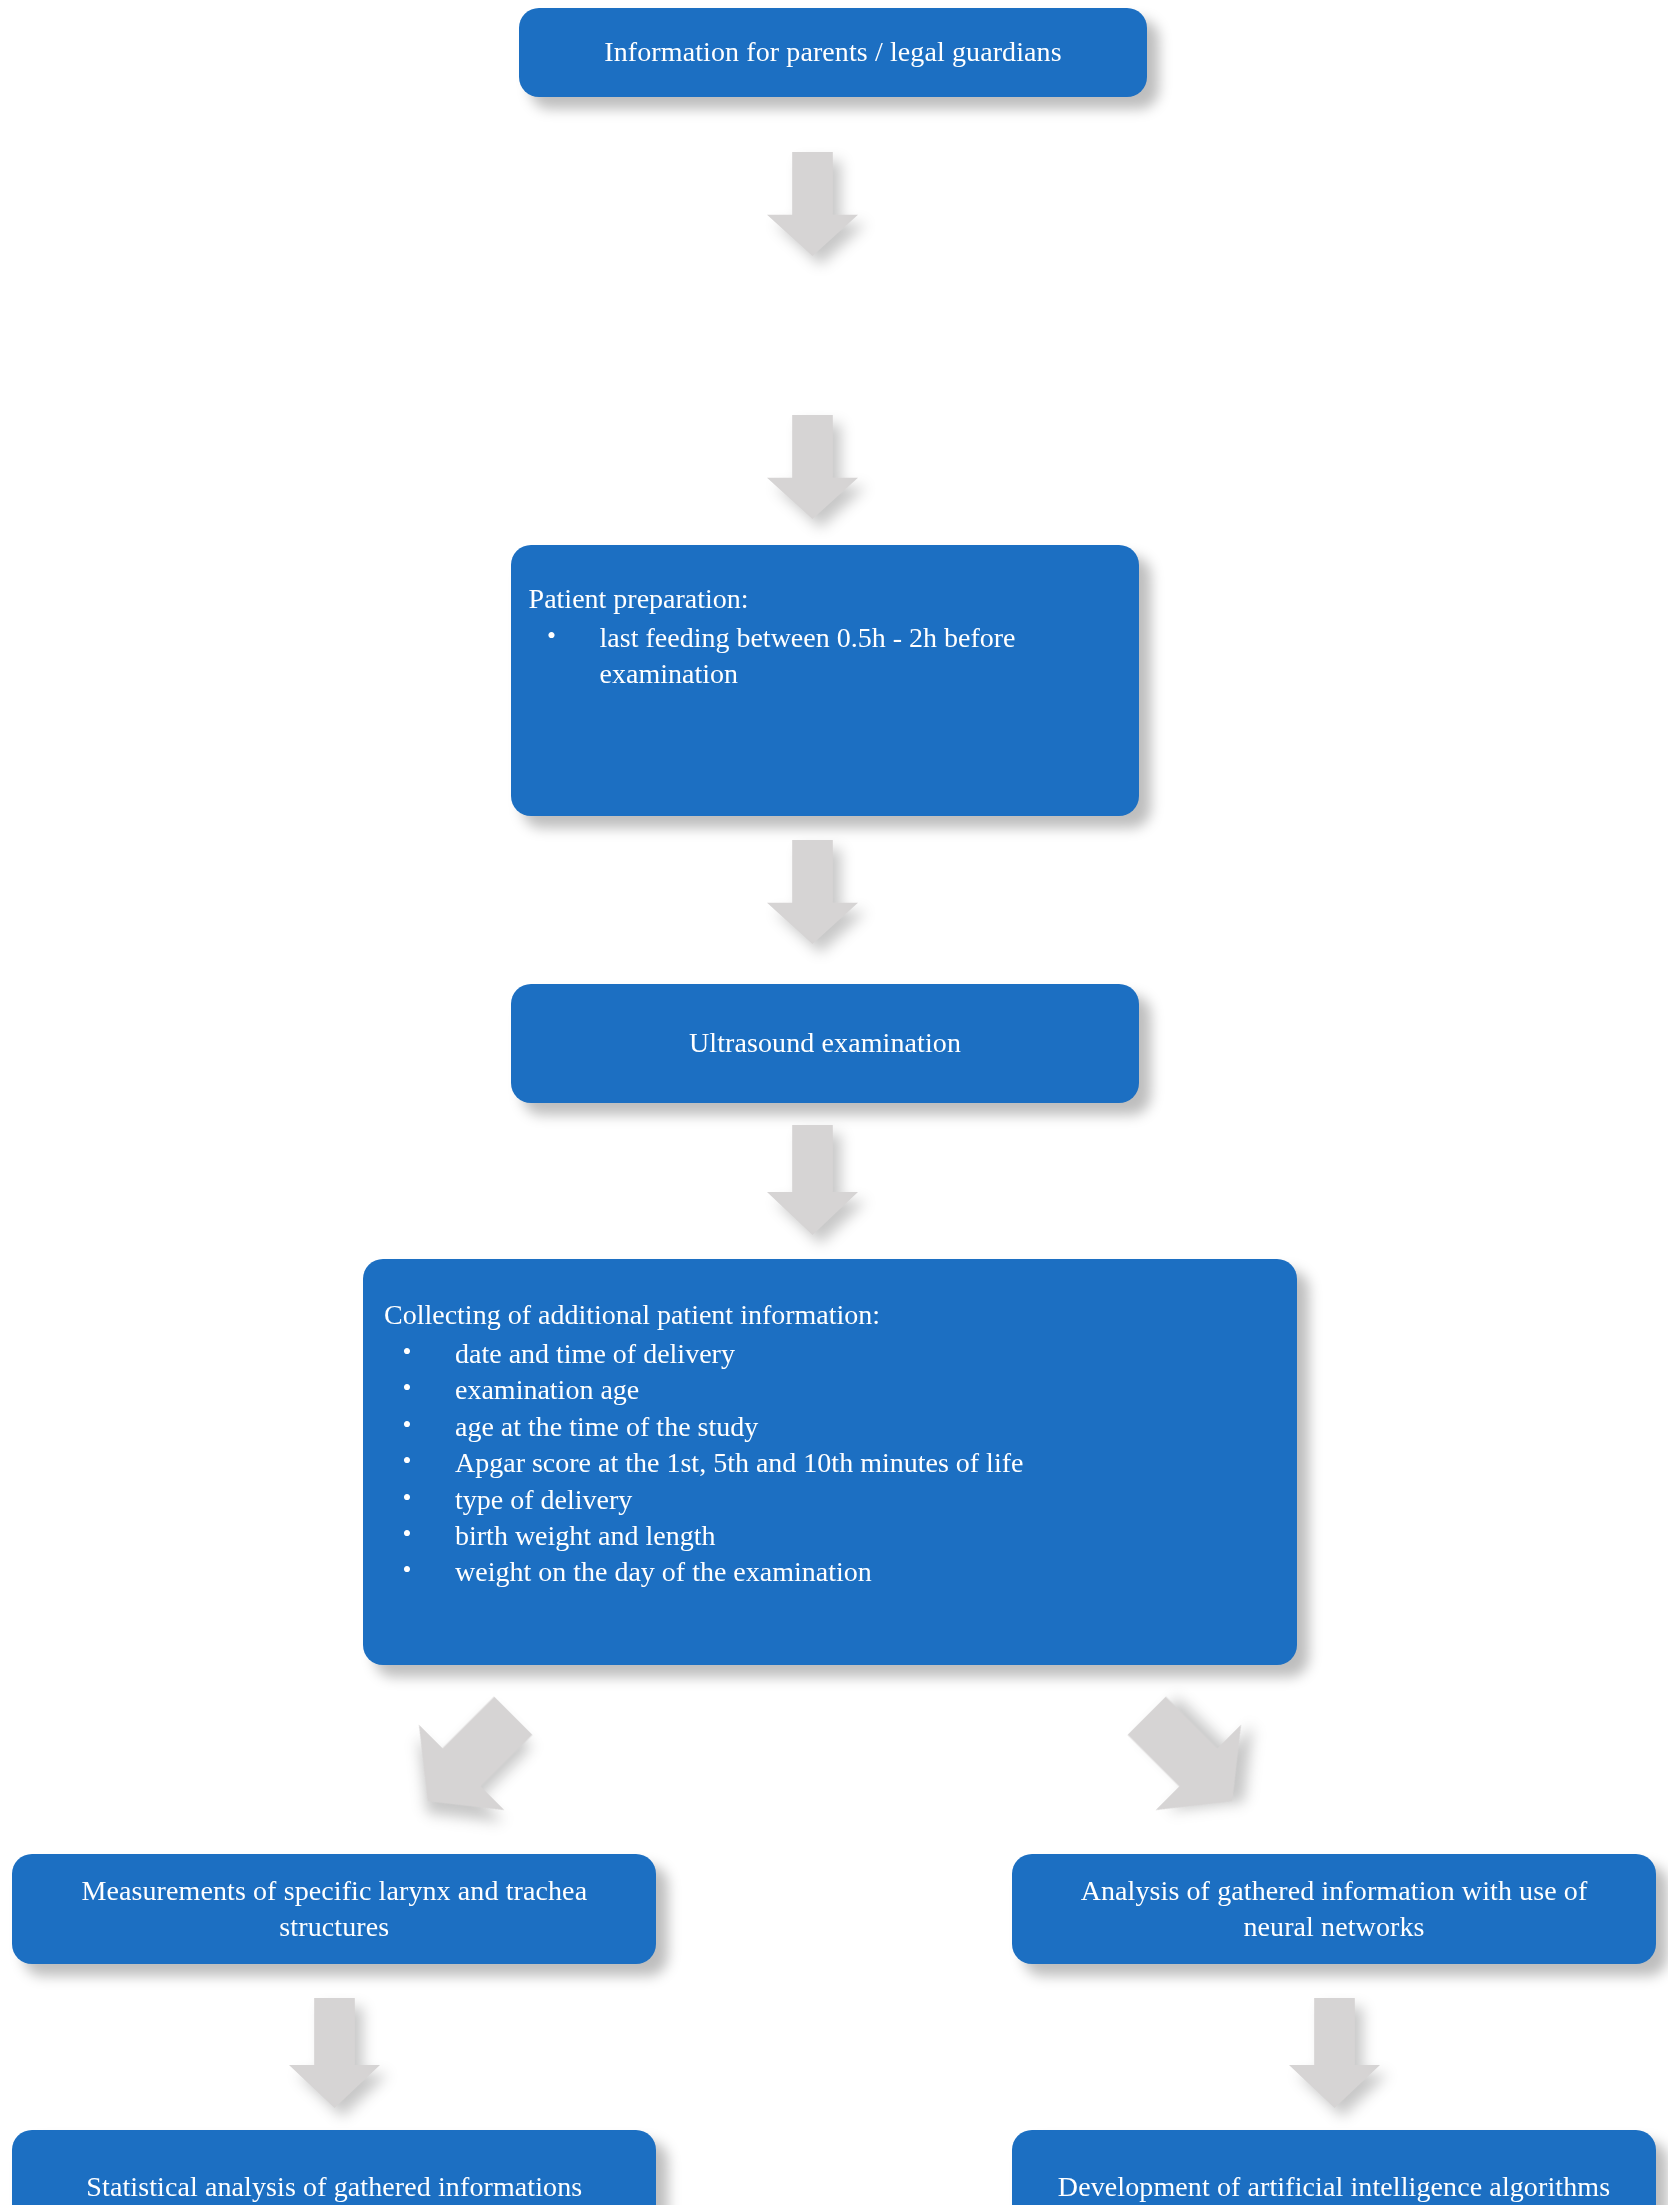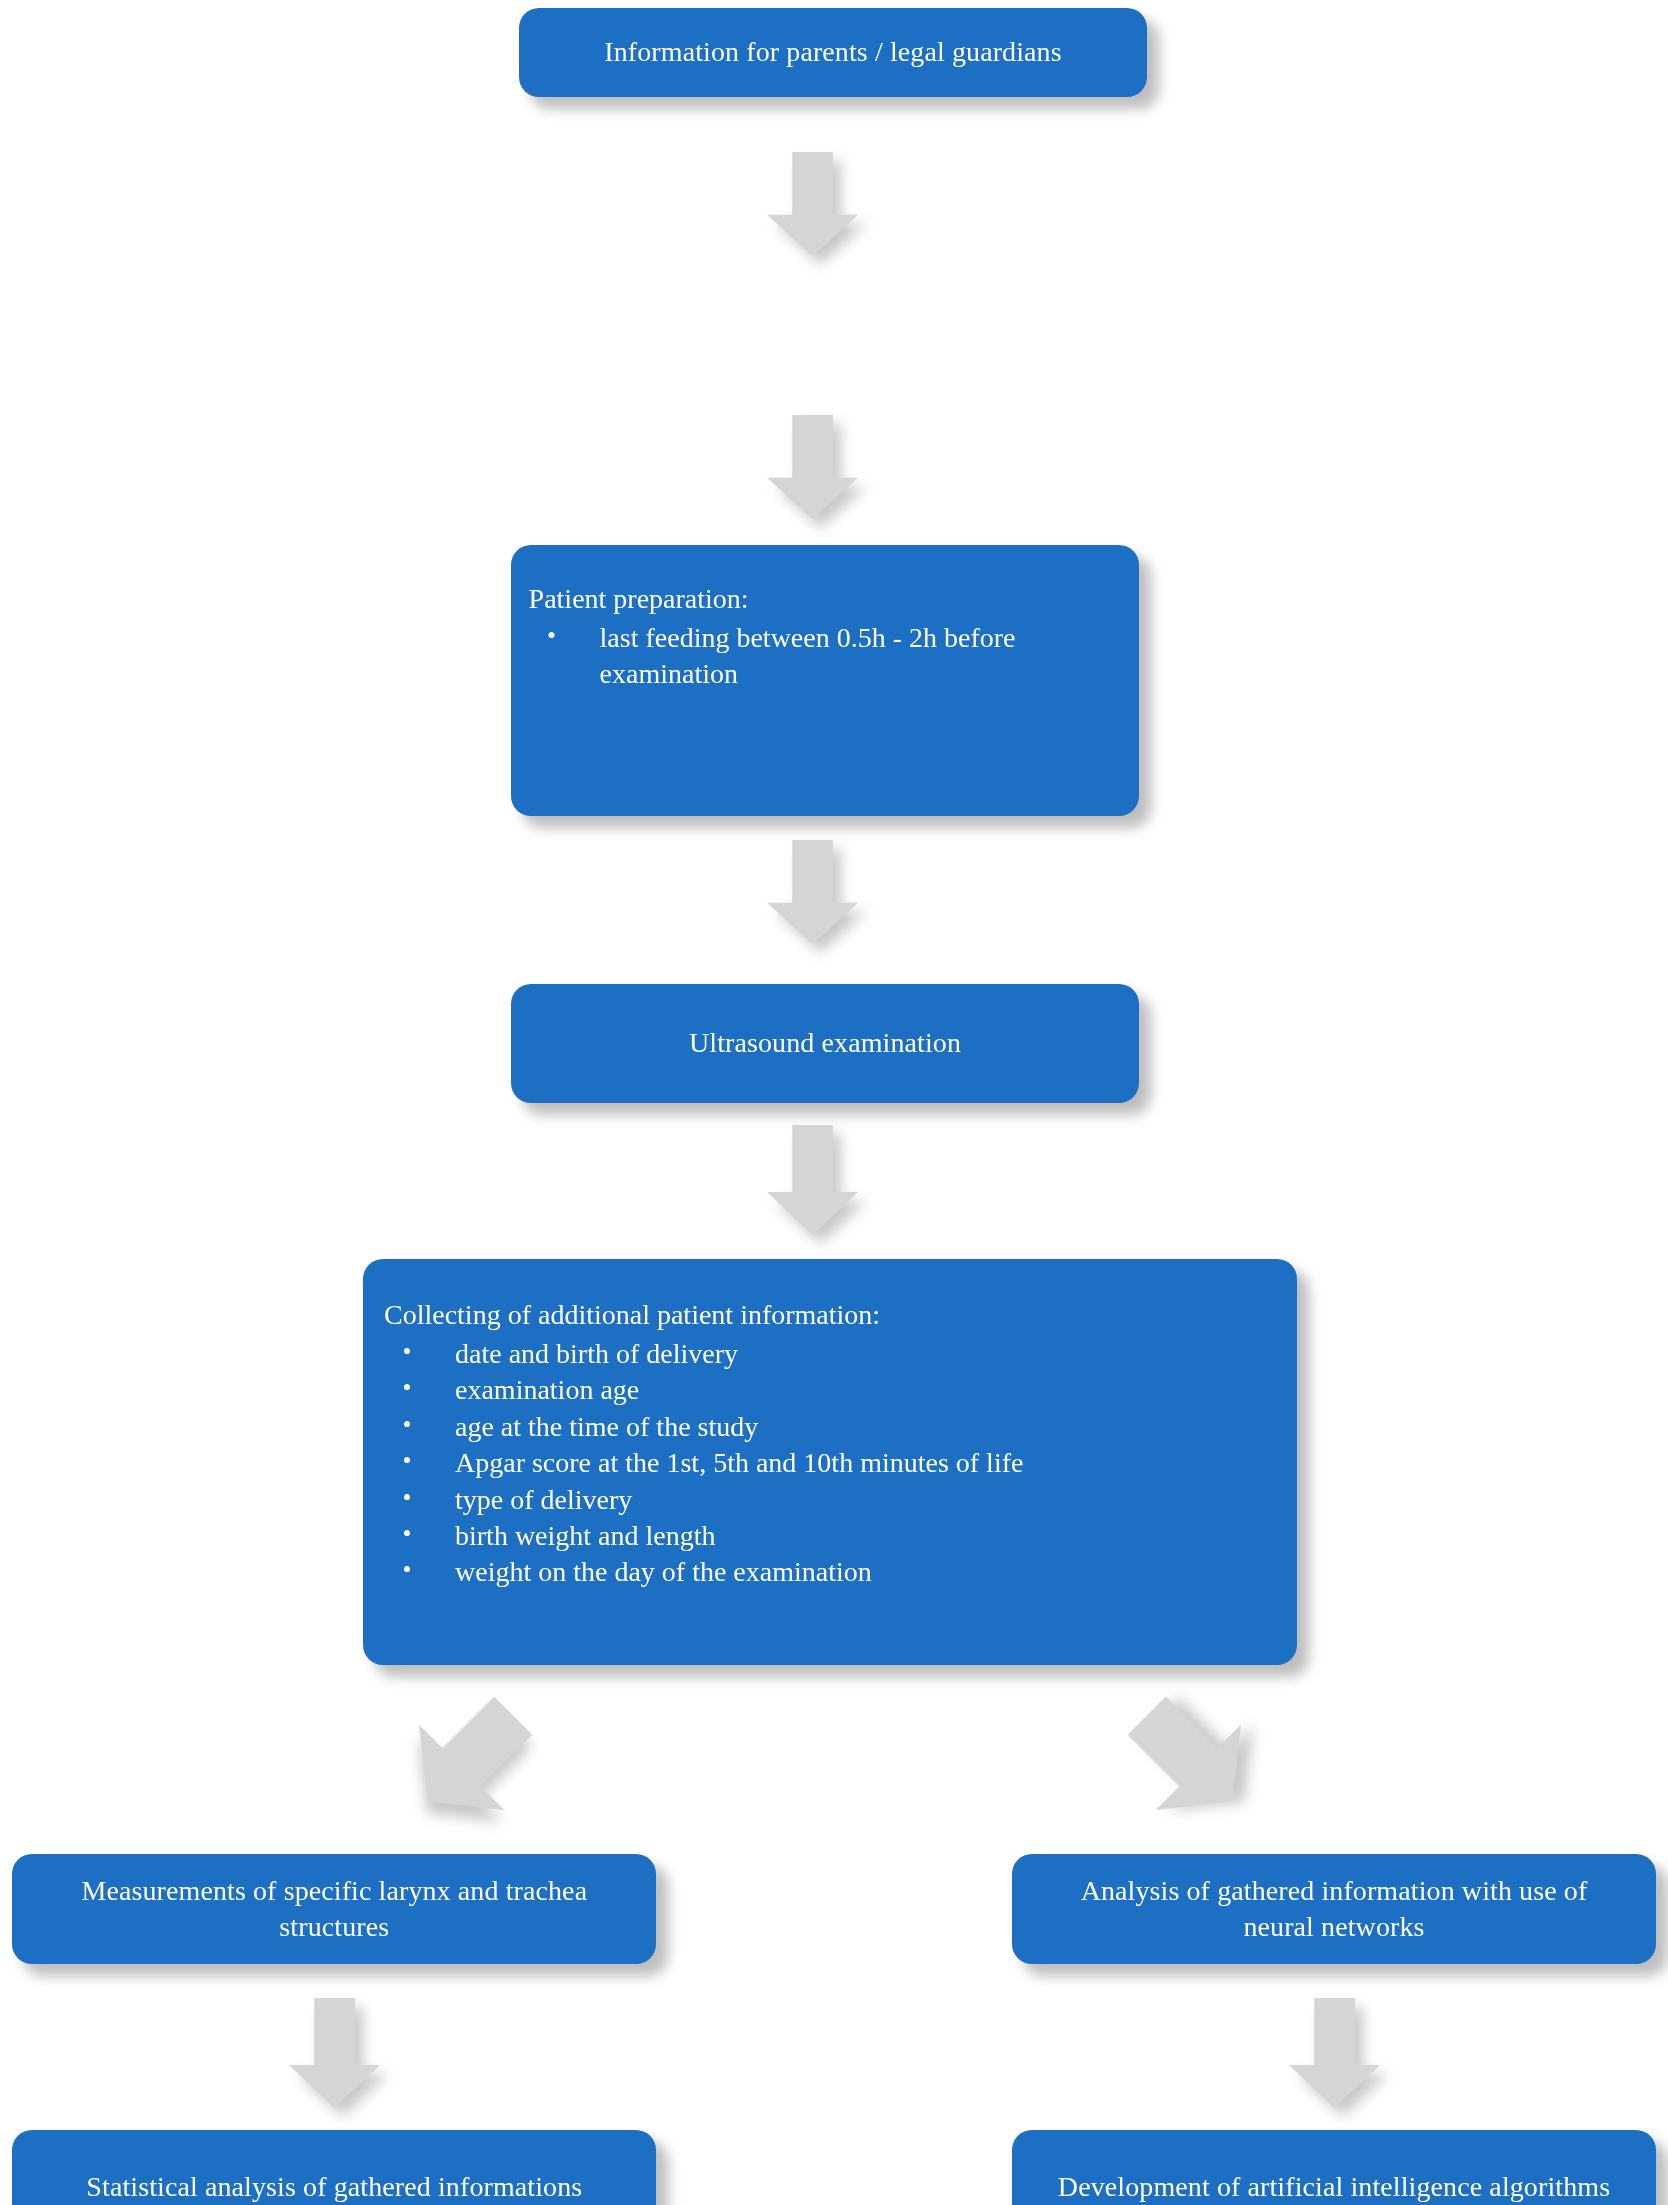--- a/index.html
+++ b/index.html
@@ -123,21 +123,21 @@
 
   <div class="arrow" style="left:767px; top:1125px; width:91px; height:110px;">
     <svg viewBox="0 0 206 250" preserveAspectRatio="none">
       <polygon points="57,0 149,0 149,152 206,152 103,250 0,152 57,152"></polygon>
     </svg>
   </div>
 
   <div class="node big-radius left-align" style="left:363px; top:1259px; width:934px; height:406px; padding:38px 21px 0 21px;">
     <span class="node-heading">Collecting of additional patient information:</span>
     <ul class="bullets tight">
-      <li>date and birth of delivery</li>
+      <li>date and time of delivery</li>
       <li>examination age</li>
       <li>age at the time of the study</li>
       <li>Apgar score at the 1st, 5th and 10th minutes of life</li>
       <li>type of delivery</li>
       <li>birth weight and length</li>
       <li>weight on the day of the examination</li>
     </ul>
   </div>
 
   <div class="arrow" style="left:410px; top:1698px; width:121px; height:121px; transform:rotate(45deg);">

